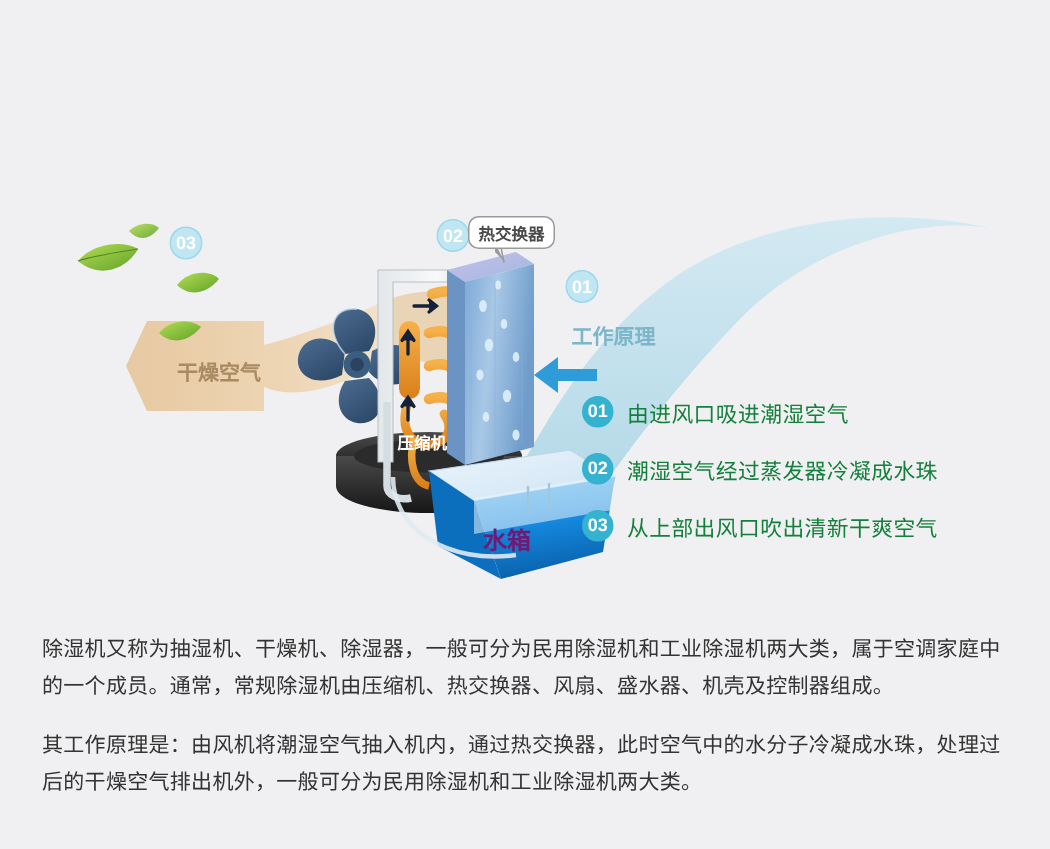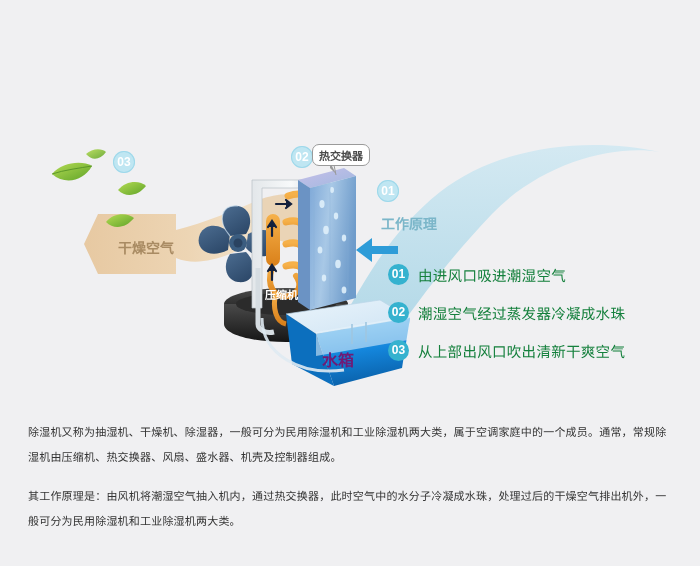--- a/index.html
+++ b/index.html
@@ -67,21 +67,21 @@
   }
   .stext{
     margin-left:9px;font-size:14.5px;color:#15803d;
     white-space:nowrap;letter-spacing:.3px;
     font-family:"Liberation Sans","DejaVu Sans",sans-serif;
   }
 
   
   .copy{position:absolute;left:28px;top:420px;width:648px;}
   .para{
-    font-size:11px;color:#333333;line-height:25px;
+    font-size:14px;color:#333333;line-height:25px;
     letter-spacing:.2px;margin:0 0 14px 0;
     font-family:"Liberation Sans","DejaVu Sans",sans-serif;
   }
 </style>
 </head>
 <body style="background: rgb(240, 240, 242);">
 
 <div class="page">
 
 

